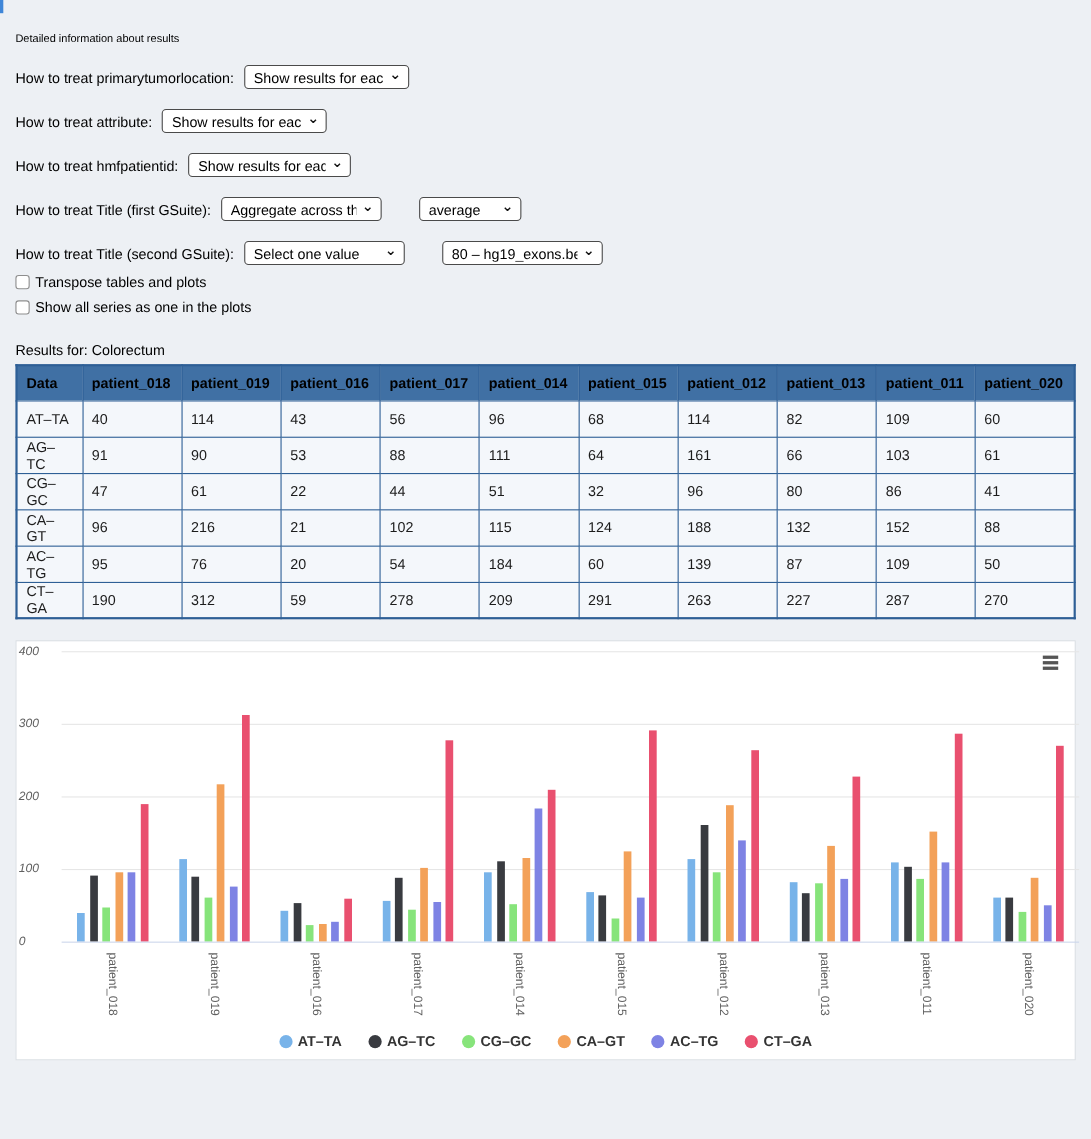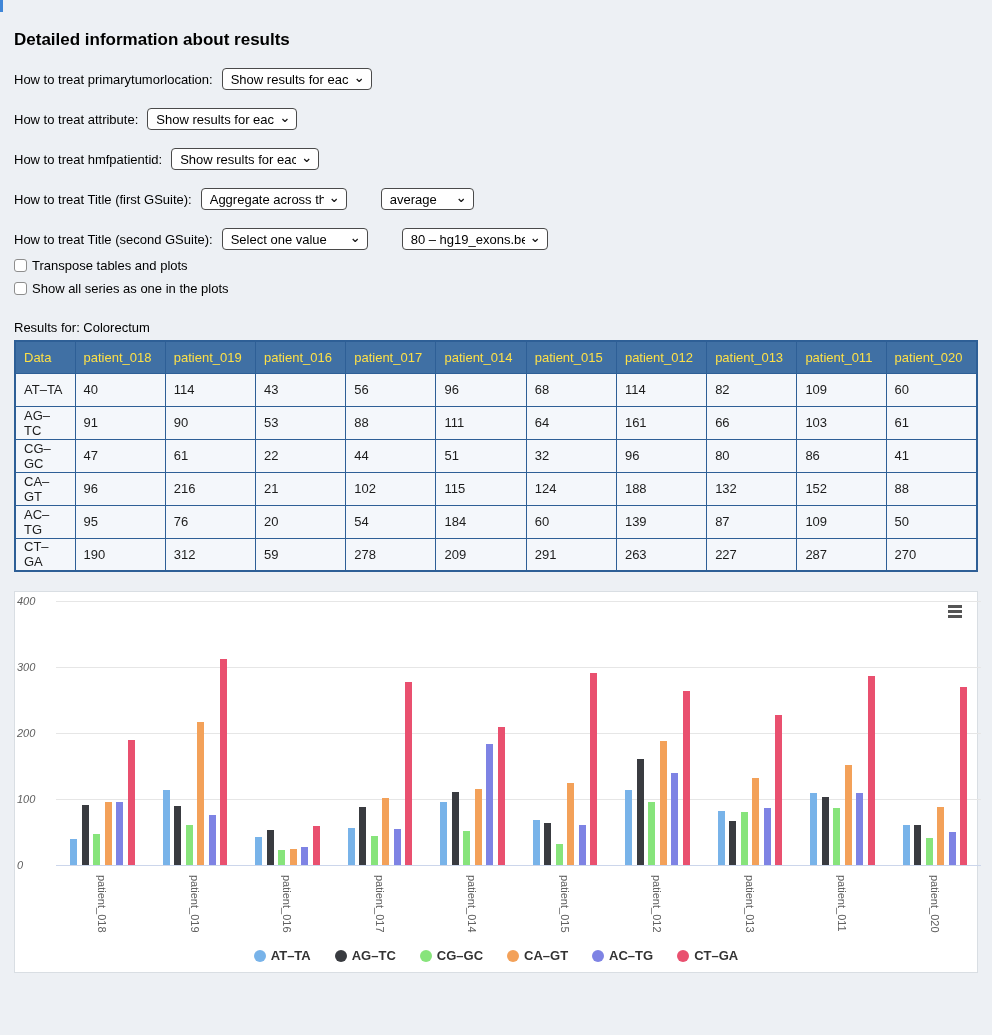--- a/index.html
+++ b/index.html
@@ -7,21 +7,21 @@
   body {
     background:#edf0f4;
     font-family:"Liberation Sans","DejaVu Sans",sans-serif;
     color:#000;
     position:relative;
   }
   .edge-artifact { position:absolute; left:0; top:0; width:3px; height:12px; background:#3f86d8; }
   .container { padding:14px 14px 0 14px; width:992px; }
 
   .page-title { font-size:17px; font-weight:bold; padding-bottom:6px; border-bottom:2px solid #35ada4; margin-right:-8px; }
-  .section-heading { font-size:17px; font-weight:bold; margin-top:16px; }
+  .section-heading { font-size:10px; font-weight:normal; margin-top:16px; }
 
   .control-row { display:flex; align-items:center; margin-top:18px; height:22px; }
   .control-label { font-size:13px; margin-right:9px; }
   .select {
     display:inline-flex; align-items:center; height:22px;
     border:1px solid #4a4a4a; border-radius:4px; background:#fff;
     padding:0 6px 0 8px; font-size:13px; cursor:default;
   }
   .select-text { white-space:nowrap; overflow:hidden; flex:1; }
   .caret { font-size:13px; font-weight:bold; margin-left:5px; margin-top:-4px; color:#111; }
@@ -30,21 +30,21 @@
 
   .options-heading { font-size:13px; font-weight:bold; margin-top:30px; }
   .checkbox-row { display:flex; align-items:center; margin-top:8px; height:15px; }
   .checkbox { width:13px; height:13px; border:1px solid #8e8e8e; border-radius:3px; background:#fff; margin-right:5px; flex:0 0 auto; }
   .checkbox-label { font-size:13px; }
 
   .results-label { font-size:13px; margin-top:24px; }
 
   table.results { border-collapse:collapse; margin-top:5px; width:964px; border:2px solid #2e5f96; }
   table.results th, table.results td { border:1px solid #2e5f96; font-size:13px; padding:0 8px; text-align:left; }
-  table.results th { background:#4070a4; color:#fde047; font-weight:normal; height:32px; }
+  table.results th { background:#4070a4; color:#000000; font-weight:bold; height:32px; }
   table.results td { background:#f4f7fb; color:#1c1c1c; height:33px; }
   table.results th:first-child, table.results td:first-child { width:60px; }
 
   .chart-card { position:relative; margin-top:19px; width:964px; height:382px; background:#fff; border:1px solid #d9dee3; }
   .gridline { position:absolute; height:1px; background:#e6e6e6; }
   .xaxis-line { position:absolute; height:1px; background:#ccd6eb; }
   .ytick-label { position:absolute; width:30px; text-align:left; font-size:11px; color:#606060;font-style:italic; }
   .bar { position:absolute; }
   .xtick-label { position:absolute; writing-mode:vertical-rl; font-size:11px; color:#606060; white-space:nowrap; }
   .legend { position:absolute; left:0; top:356px; width:100%; display:flex; justify-content:center; align-items:center; gap:24px; }

